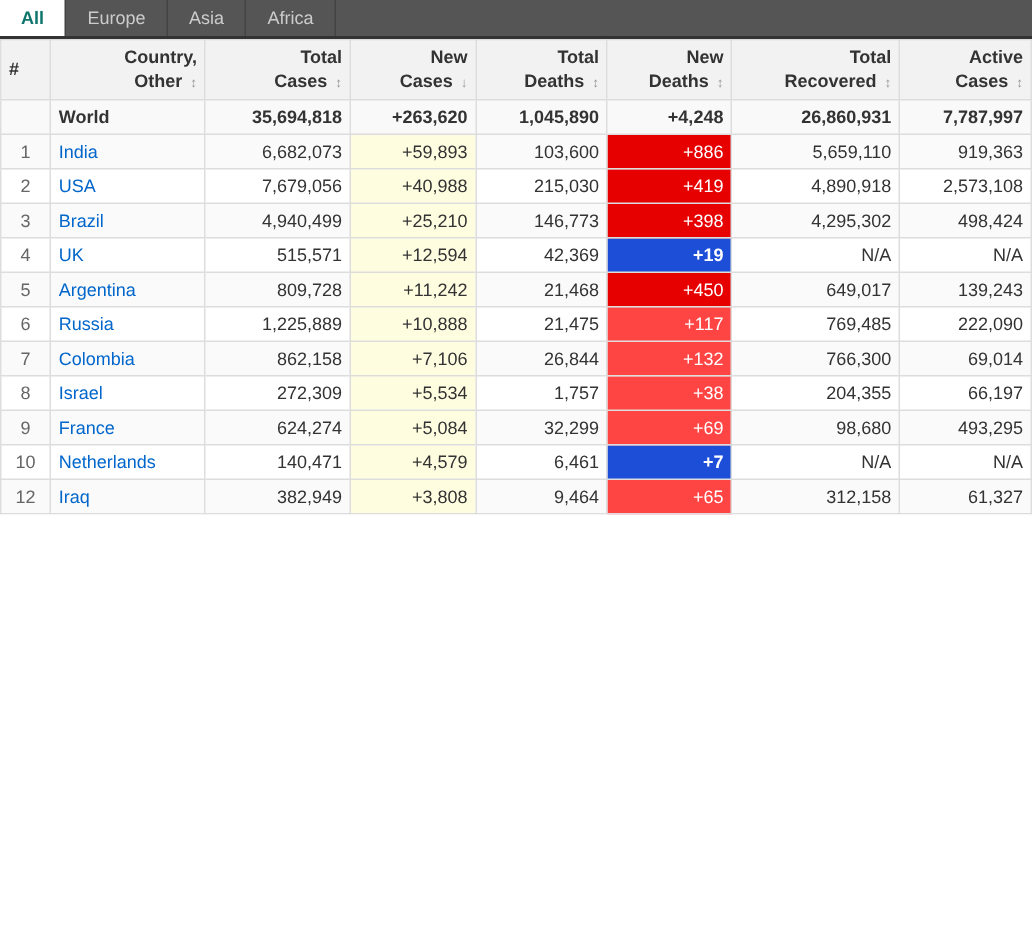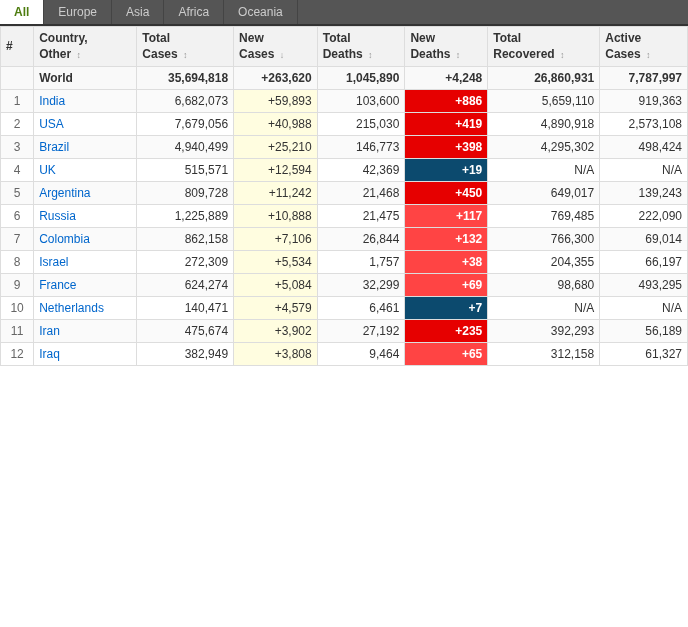--- a/index.html
+++ b/index.html
@@ -13,35 +13,35 @@
     }
     .tab {
       padding: 5px 14px;
       color: #ccc;
       cursor: pointer;
       font-size: 12px;
       border-right: 1px solid #444;
     }
     .tab.active {
       background: #fff;
-      color: #4d7c0f;
+      color: #0f766e;
       font-weight: bold;
     }
 
     
     table {
       width: 100%;
       border-collapse: collapse;
       font-size: 12px;
     }
     thead tr th {
       background: #f2f2f2;
       border: 1px solid #ddd;
       padding: 4px 5px;
-      text-align: left;
+      text-align: right;
       color: #333;
       font-weight: bold;
       line-height: 1.3;
     }
     thead tr th:first-child {
       text-align: left;
     }
     thead tr th .sort-icon { color: #999; font-size: 9px; margin-left: 2px; }
 
     tbody tr td {
@@ -54,40 +54,39 @@
     tbody tr td:nth-child(2) { text-align: left; }
     tbody tr td a { color: #0066cc; text-decoration: none; }
 
     
     .world-row td { background: #f9f9f9; font-weight: bold; color: #333; }
     .world-row td:nth-child(2) { font-weight: bold; }
 
     
     .new-cases-cell { background: #fffde0; }
     
-    .new-deaths-red { background: #e60000; color: #fff !important; font-weight: bold; }
-    .new-deaths-orange { background: #ff4444; color: #fff !important; font-weight: bold; }
-    .new-deaths-light { background: #0c4a6e; color: #fff !important; font-weight: bold; }
+    .new-deaths-red { background: #e60000; color: #fff !important; font-weight: normal; }
+    .new-deaths-orange { background: #ff4444; color: #fff !important; font-weight: normal; }
+    .new-deaths-light { background: #1d4ed8; color: #fff !important; font-weight: bold; }
 
     tbody tr:nth-child(even) td { background-color: #fafafa; }
     tbody tr:nth-child(even) td.new-cases-cell { background: #fffde0; }
     tbody tr:nth-child(even) td.new-deaths-red { background: #e60000; }
     tbody tr:nth-child(even) td.new-deaths-orange { background: #ff4444; }
     tbody tr:nth-child(even) td.new-deaths-light { background: #ff9999; }
   </style>
 </head>
 <body>
 
 <div>
   <div class="tab-bar" id="tab-bar">
       <div class="tab active">All</div>
       <div class="tab">Europe</div>
       <div class="tab">Asia</div>
       <div class="tab">Africa</div>
-      <div class="tab">Oceania</div>
     </div>
 </div>
 
 <table id="main-table">
   <thead>
     <tr id="header-row">
         <th>#</th>
         <th>Country,<br>Other <span class="sort-icon">↕</span></th>
         <th>Total<br>Cases <span class="sort-icon">↕</span></th>
         <th>New<br>Cases <span class="sort-icon">↓</span></th>
@@ -202,30 +201,20 @@
         <td>10</td>
         <td><a href="#">Netherlands</a></td>
         <td>140,471</td>
         <td class="new-cases-cell">+4,579</td>
         <td>6,461</td>
         <td class="new-deaths-light">+7</td>
         <td>N/A</td>
         <td>N/A</td>
       </tr>
       <tr>
-        <td>11</td>
-        <td><a href="#">Iran</a></td>
-        <td>475,674</td>
-        <td class="new-cases-cell">+3,902</td>
-        <td>27,192</td>
-        <td class="new-deaths-red">+235</td>
-        <td>392,293</td>
-        <td>56,189</td>
-      </tr>
-      <tr>
         <td>12</td>
         <td><a href="#">Iraq</a></td>
         <td>382,949</td>
         <td class="new-cases-cell">+3,808</td>
         <td>9,464</td>
         <td class="new-deaths-orange">+65</td>
         <td>312,158</td>
         <td>61,327</td>
       </tr>
     </tbody>

